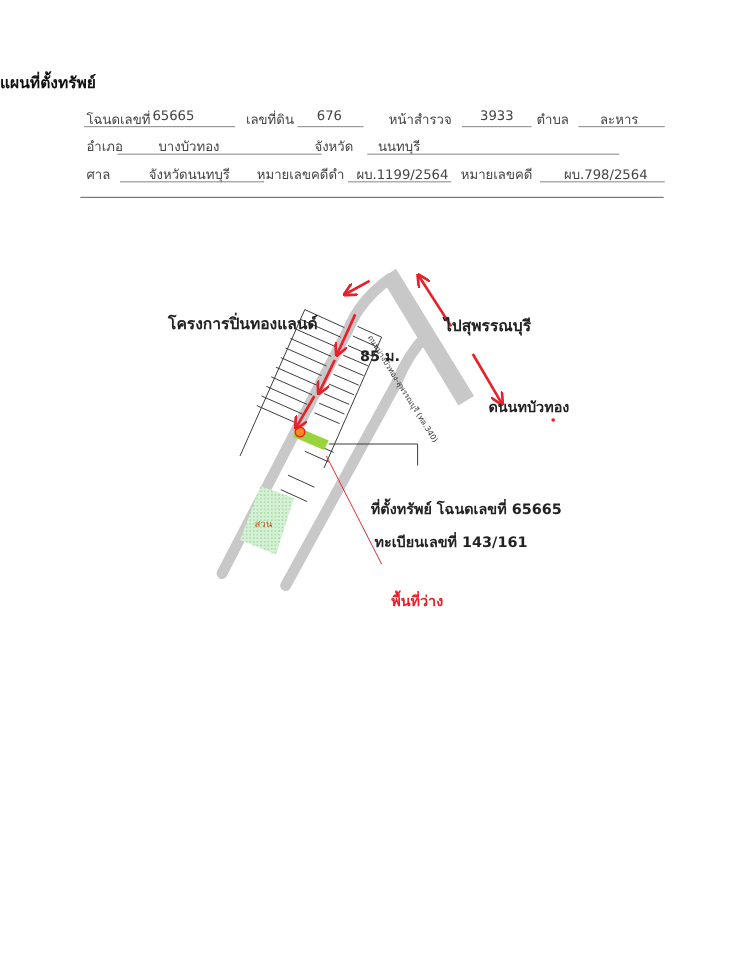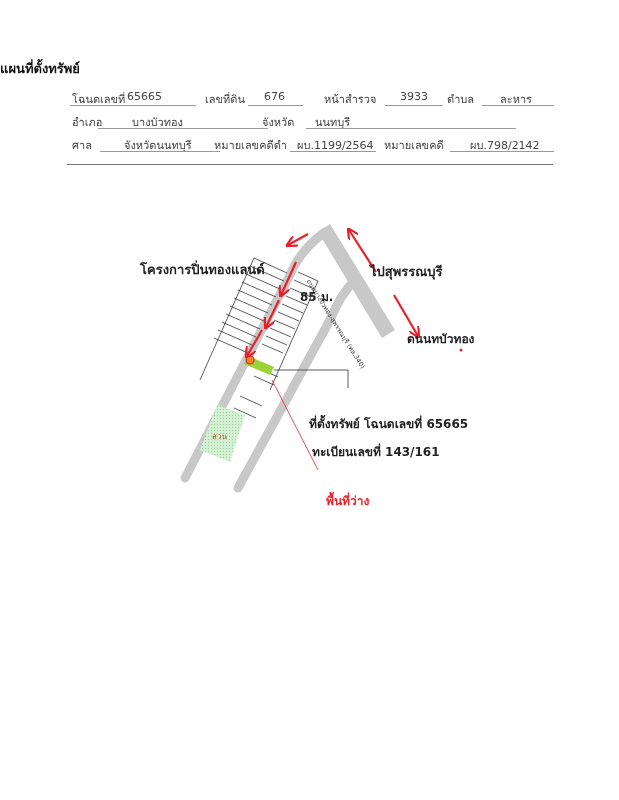--- a/index.html
+++ b/index.html
@@ -42,21 +42,21 @@
 </div>
 
 <div class="row" style="top:132px;">
   <span class="cell" style="left:2px;text-align:center;">ศาล</span>
   <span class="cell" style="left:34px;margin-left:20px;">จังหวัดนนทบุรี</span>
   <div class="uline" style="left:30px;width:120px;top:19px;"></div>
   <span class="cell" style="left:144px;">หมายเลขคดีดำ</span>
   <span class="cell" style="left:227px;">ผบ.1199/2564</span>
   <div class="uline" style="left:220px;width:86px;top:19px;"></div>
   <span class="cell" style="left:314px;">หมายเลขคดี</span>
-  <span class="cell" style="left:400px;">ผบ.798/2142</span>
+  <span class="cell" style="left:400px;">ผบ.798/2564</span>
   <div class="uline" style="left:380px;width:104px;top:19px;"></div>
 </div>
 
 <div class="hr"></div>
 
 <svg class="map" viewBox="0 0 619 800" xmlns="http://www.w3.org/2000/svg">
   <defs>
     <pattern id="dots" width="3" height="3" patternUnits="userSpaceOnUse">
       <rect width="3" height="3" fill="#d6f2d6"></rect>
       <circle cx="1.5" cy="1.5" r="0.7" fill="#9cd49c"></circle>

